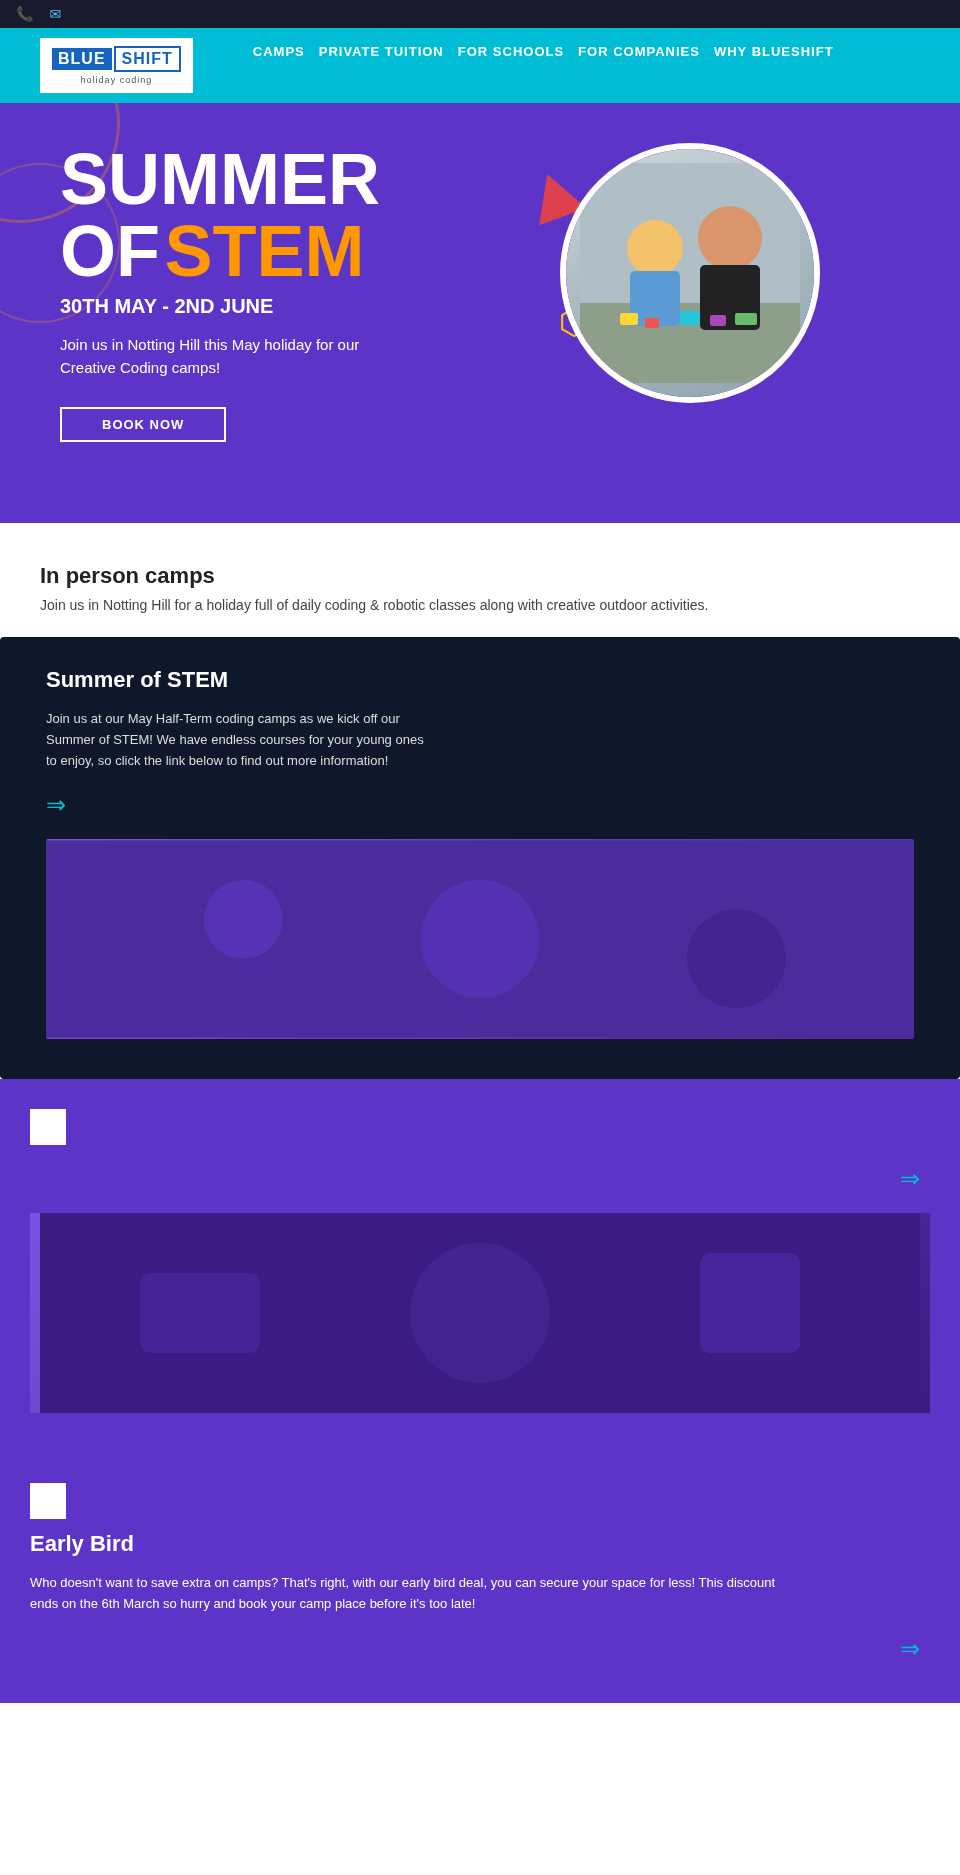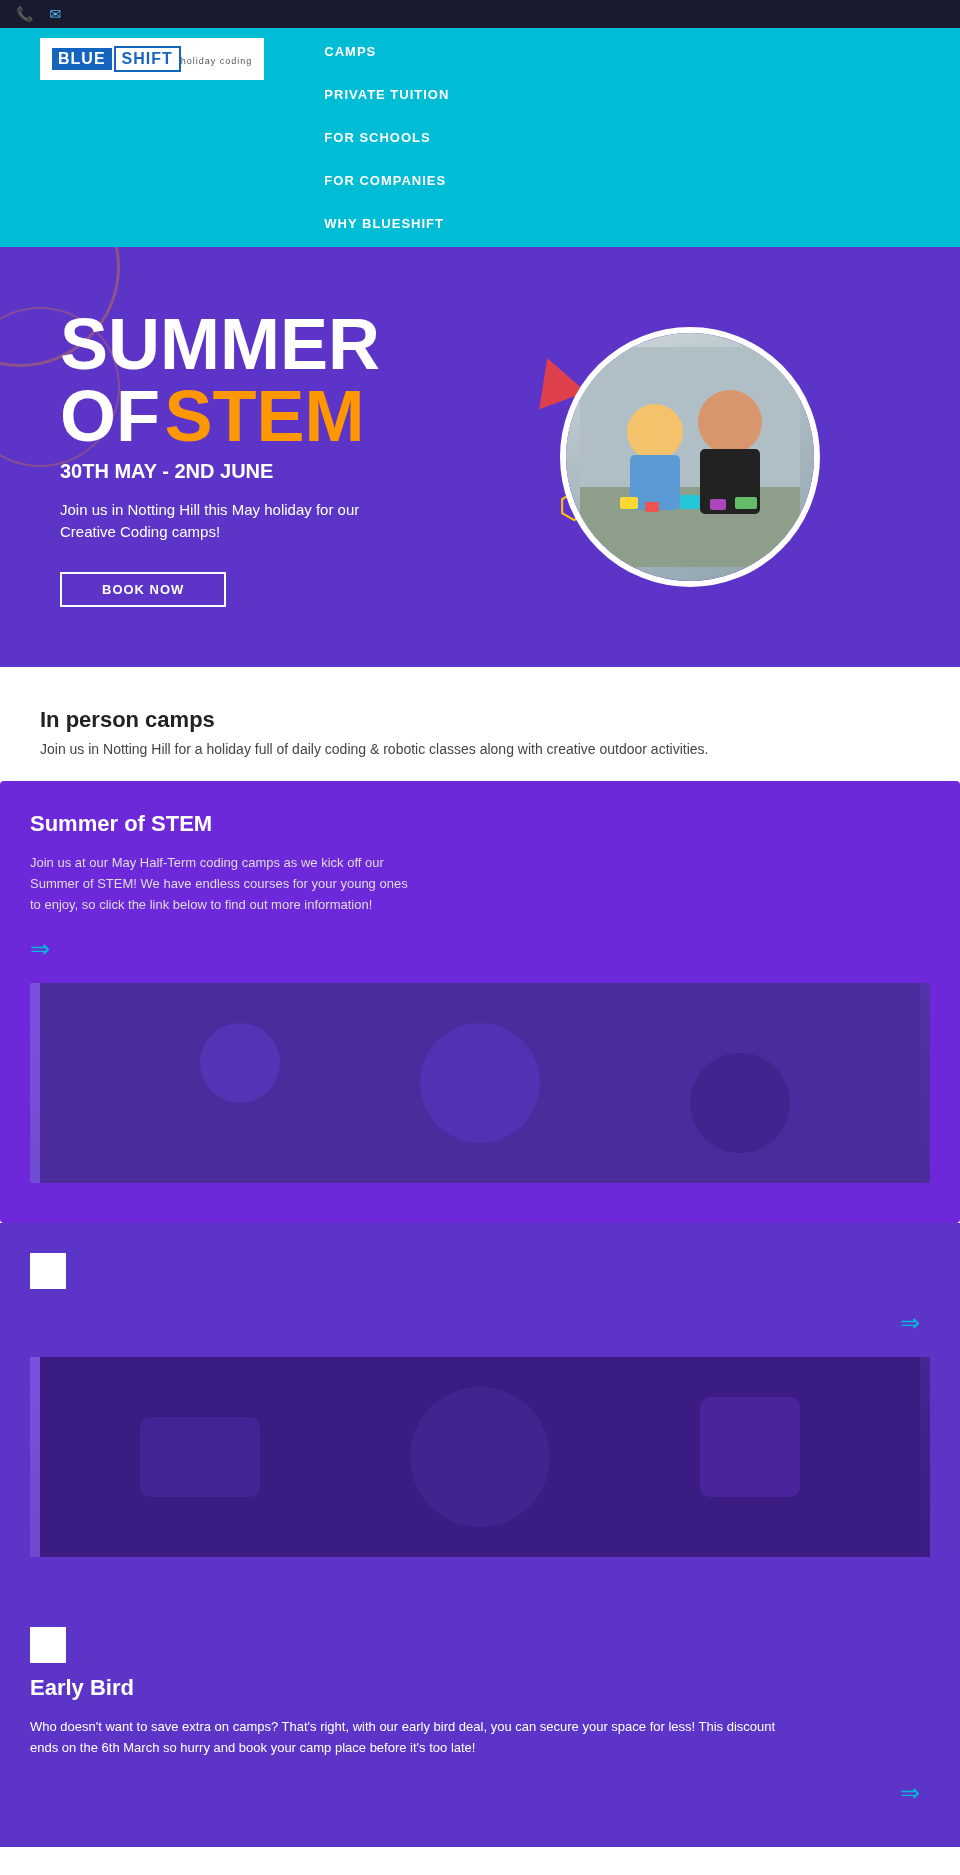--- a/index.html
+++ b/index.html
@@ -21,20 +21,21 @@
       background: #00bcd4;
       display: flex;
       align-items: flex-start;
       padding: 0 0 0 40px;
     }
     .logo-area {
       background: #fff;
       padding: 8px 12px;
       margin: 10px 0;
       display: flex;
+      flex-direction: column;
       align-items: center;
       min-width: 130px;
     }
     .logo-text {
       display: flex;
       align-items: center;
       gap: 2px;
     }
     .logo-blue {
       background: #1565c0;
@@ -54,41 +55,41 @@
       letter-spacing: 1px;
     }
     .logo-sub {
       font-size: 9px;
       color: #555;
       margin-top: 3px;
       letter-spacing: 1px;
     }
     .nav-menu {
       display: flex;
-      flex-direction: column;
-      padding: 16px 0 16px 60px;
-      gap: 28px;
+      flex-direction: row;
+      padding: 16px 0 8px 60px;
+      gap: 14px;
     }
     .nav-item {
       color: #fff;
       font-size: 13px;
       font-weight: bold;
       letter-spacing: 1px;
       cursor: pointer;
       text-decoration: none;
     }
 
     
     .hero {
       background: #5c35c8;
       min-height: 420px;
       position: relative;
       overflow: hidden;
       display: flex;
-      align-items: center;
+      align-items: flex-start;
       padding: 40px 60px;
     }
     .hero-left { flex: 1; z-index: 2; }
     .hero-title-summer {
       font-size: 72px;
       font-weight: 900;
       color: #fff;
       line-height: 1;
       text-transform: uppercase;
     }
@@ -207,23 +208,23 @@
       margin-bottom: 8px;
     }
     .section-desc {
       font-size: 14px;
       color: #444;
       margin-bottom: 24px;
     }
 
     
     .camp-card {
-      background: #6d28d9;
+      background: #0f172a;
       border-radius: 4px;
-      padding: 30px 30px 40px;
+      padding: 30px 46px 40px;
       margin-bottom: 0;
       position: relative;
       overflow: hidden;
     }
     .camp-card-title {
       font-size: 22px;
       font-weight: bold;
       color: #fff;
       margin-bottom: 16px;
     }

